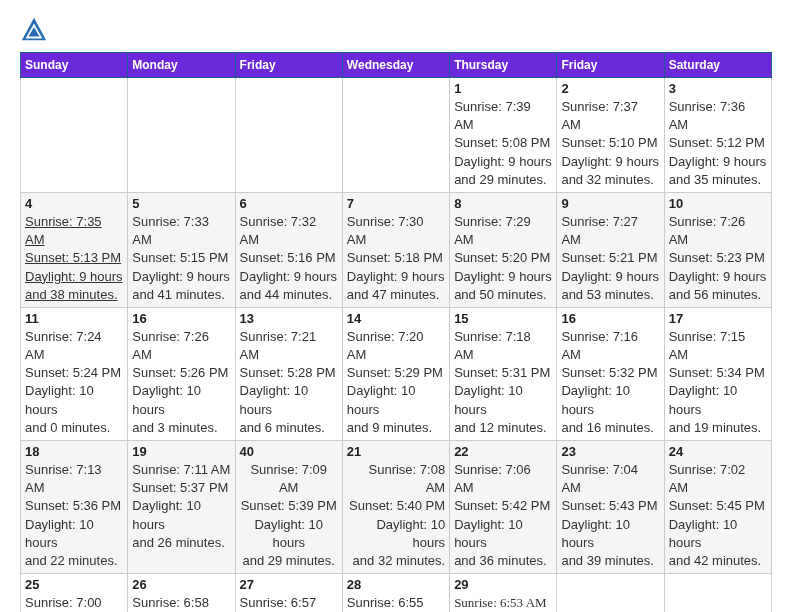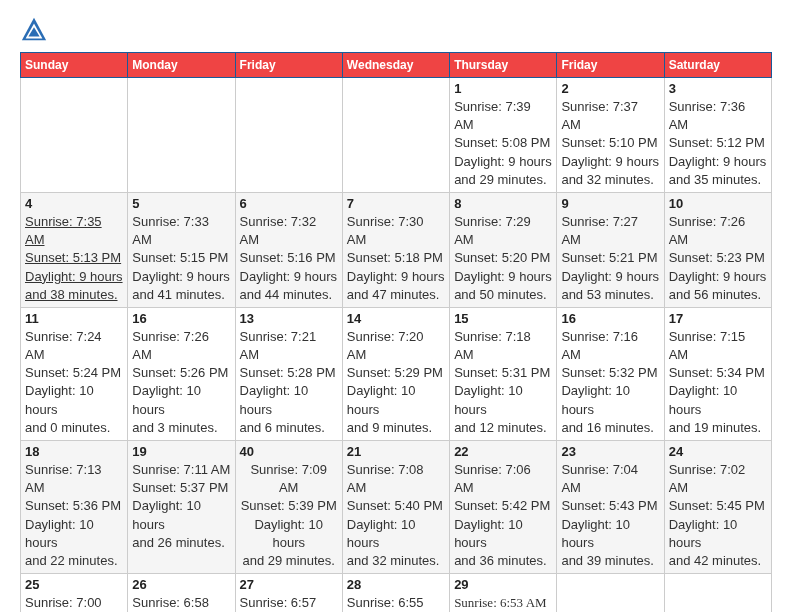--- a/index.html
+++ b/index.html
@@ -58,21 +58,21 @@
     .location {
       font-size: 15px;
       color: #444;
     }
     .calendar-table {
       width: 100%;
       border-collapse: collapse;
       flex: 1;
     }
     .calendar-table th {
-      background-color: #ef4444;
+      background-color: #6d28d9;
       color: #fff;
       font-size: 12px;
       font-weight: bold;
       padding: 5px 4px;
       text-align: left;
       border: 1px solid #1a5a99;
     }
     .calendar-table td {
       border: 1px solid #ccc;
       vertical-align: top;
@@ -280,21 +280,21 @@
           </td>
           <td>
             <span class="day-number">40</span>
             <div class="day-info" style="white-space: pre-line; text-align: center;">Sunrise: 7:09 AM
 Sunset: 5:39 PM
 Daylight: 10 hours
 and 29 minutes.</div>
           </td>
           <td>
             <span class="day-number">21</span>
-            <div class="day-info" style="white-space: pre-line;">Sunrise: 7:08 AM
+            <div class="day-info" style="white-space: pre-line; text-align: right;">Sunrise: 7:08 AM
 Sunset: 5:40 PM
 Daylight: 10 hours
 and 32 minutes.</div>
           </td>
           <td>
             <span class="day-number">22</span>
             <div class="day-info" style="white-space: pre-line;">Sunrise: 7:06 AM
 Sunset: 5:42 PM
 Daylight: 10 hours
 and 36 minutes.</div>

